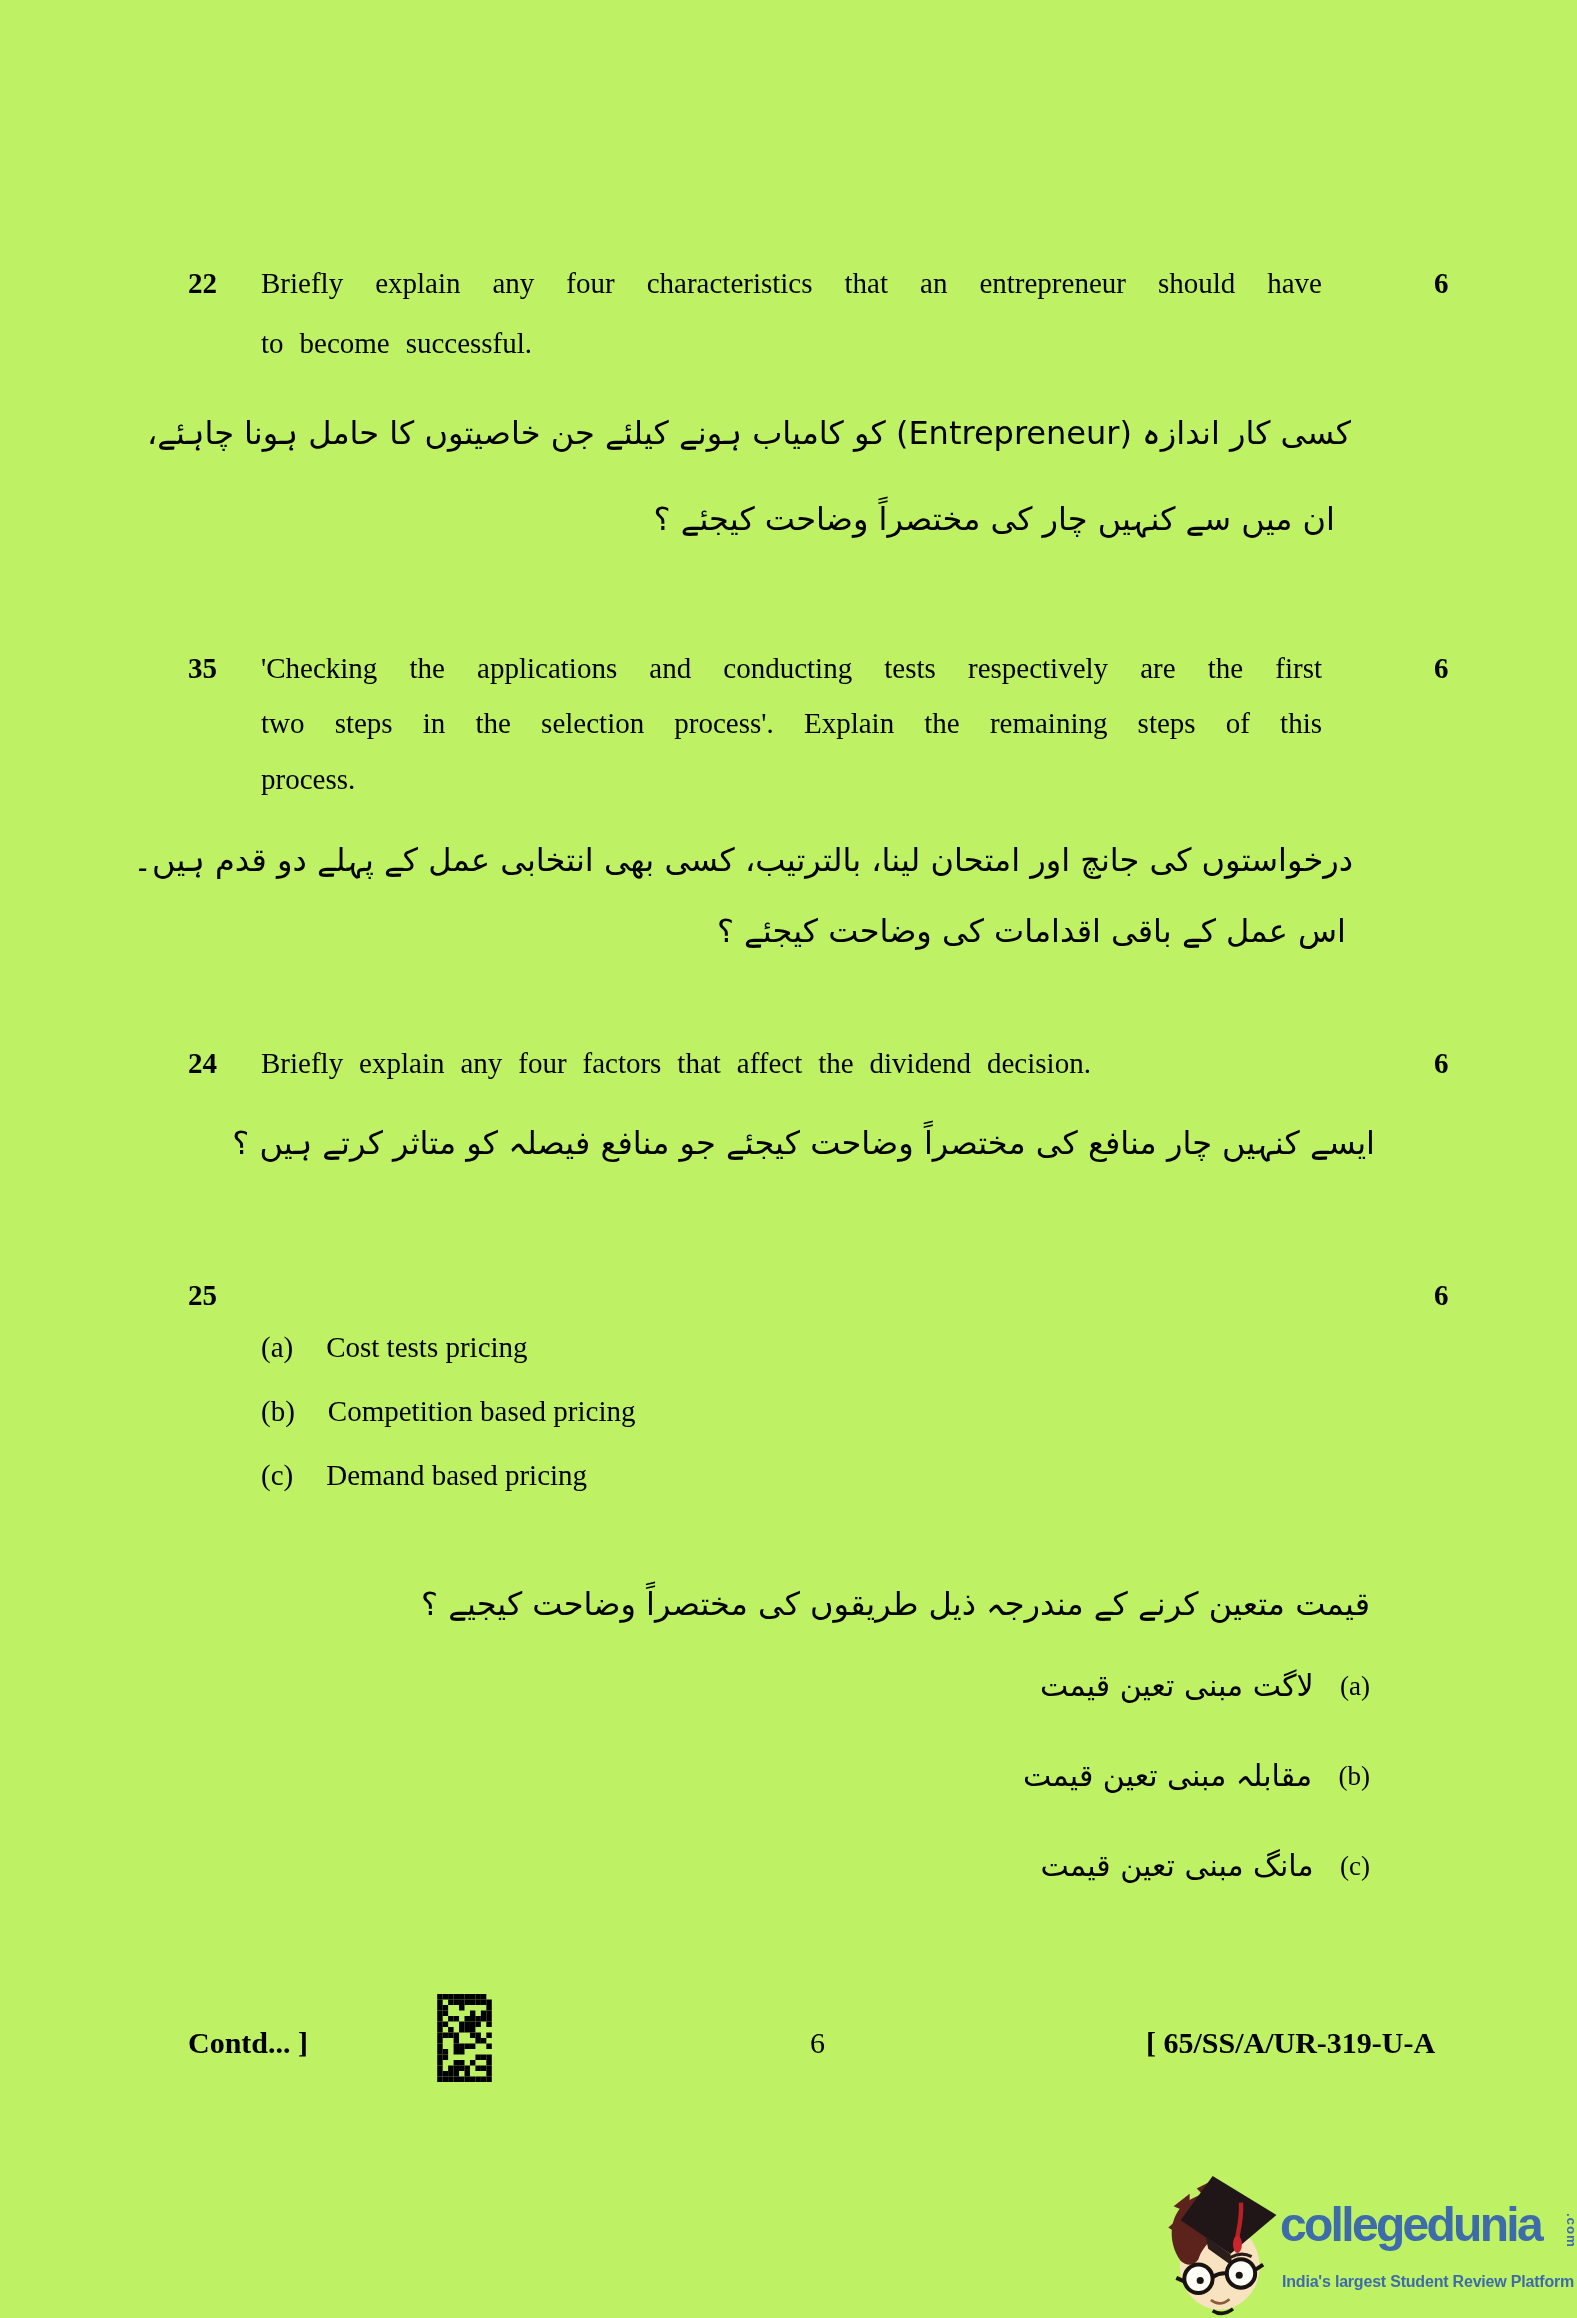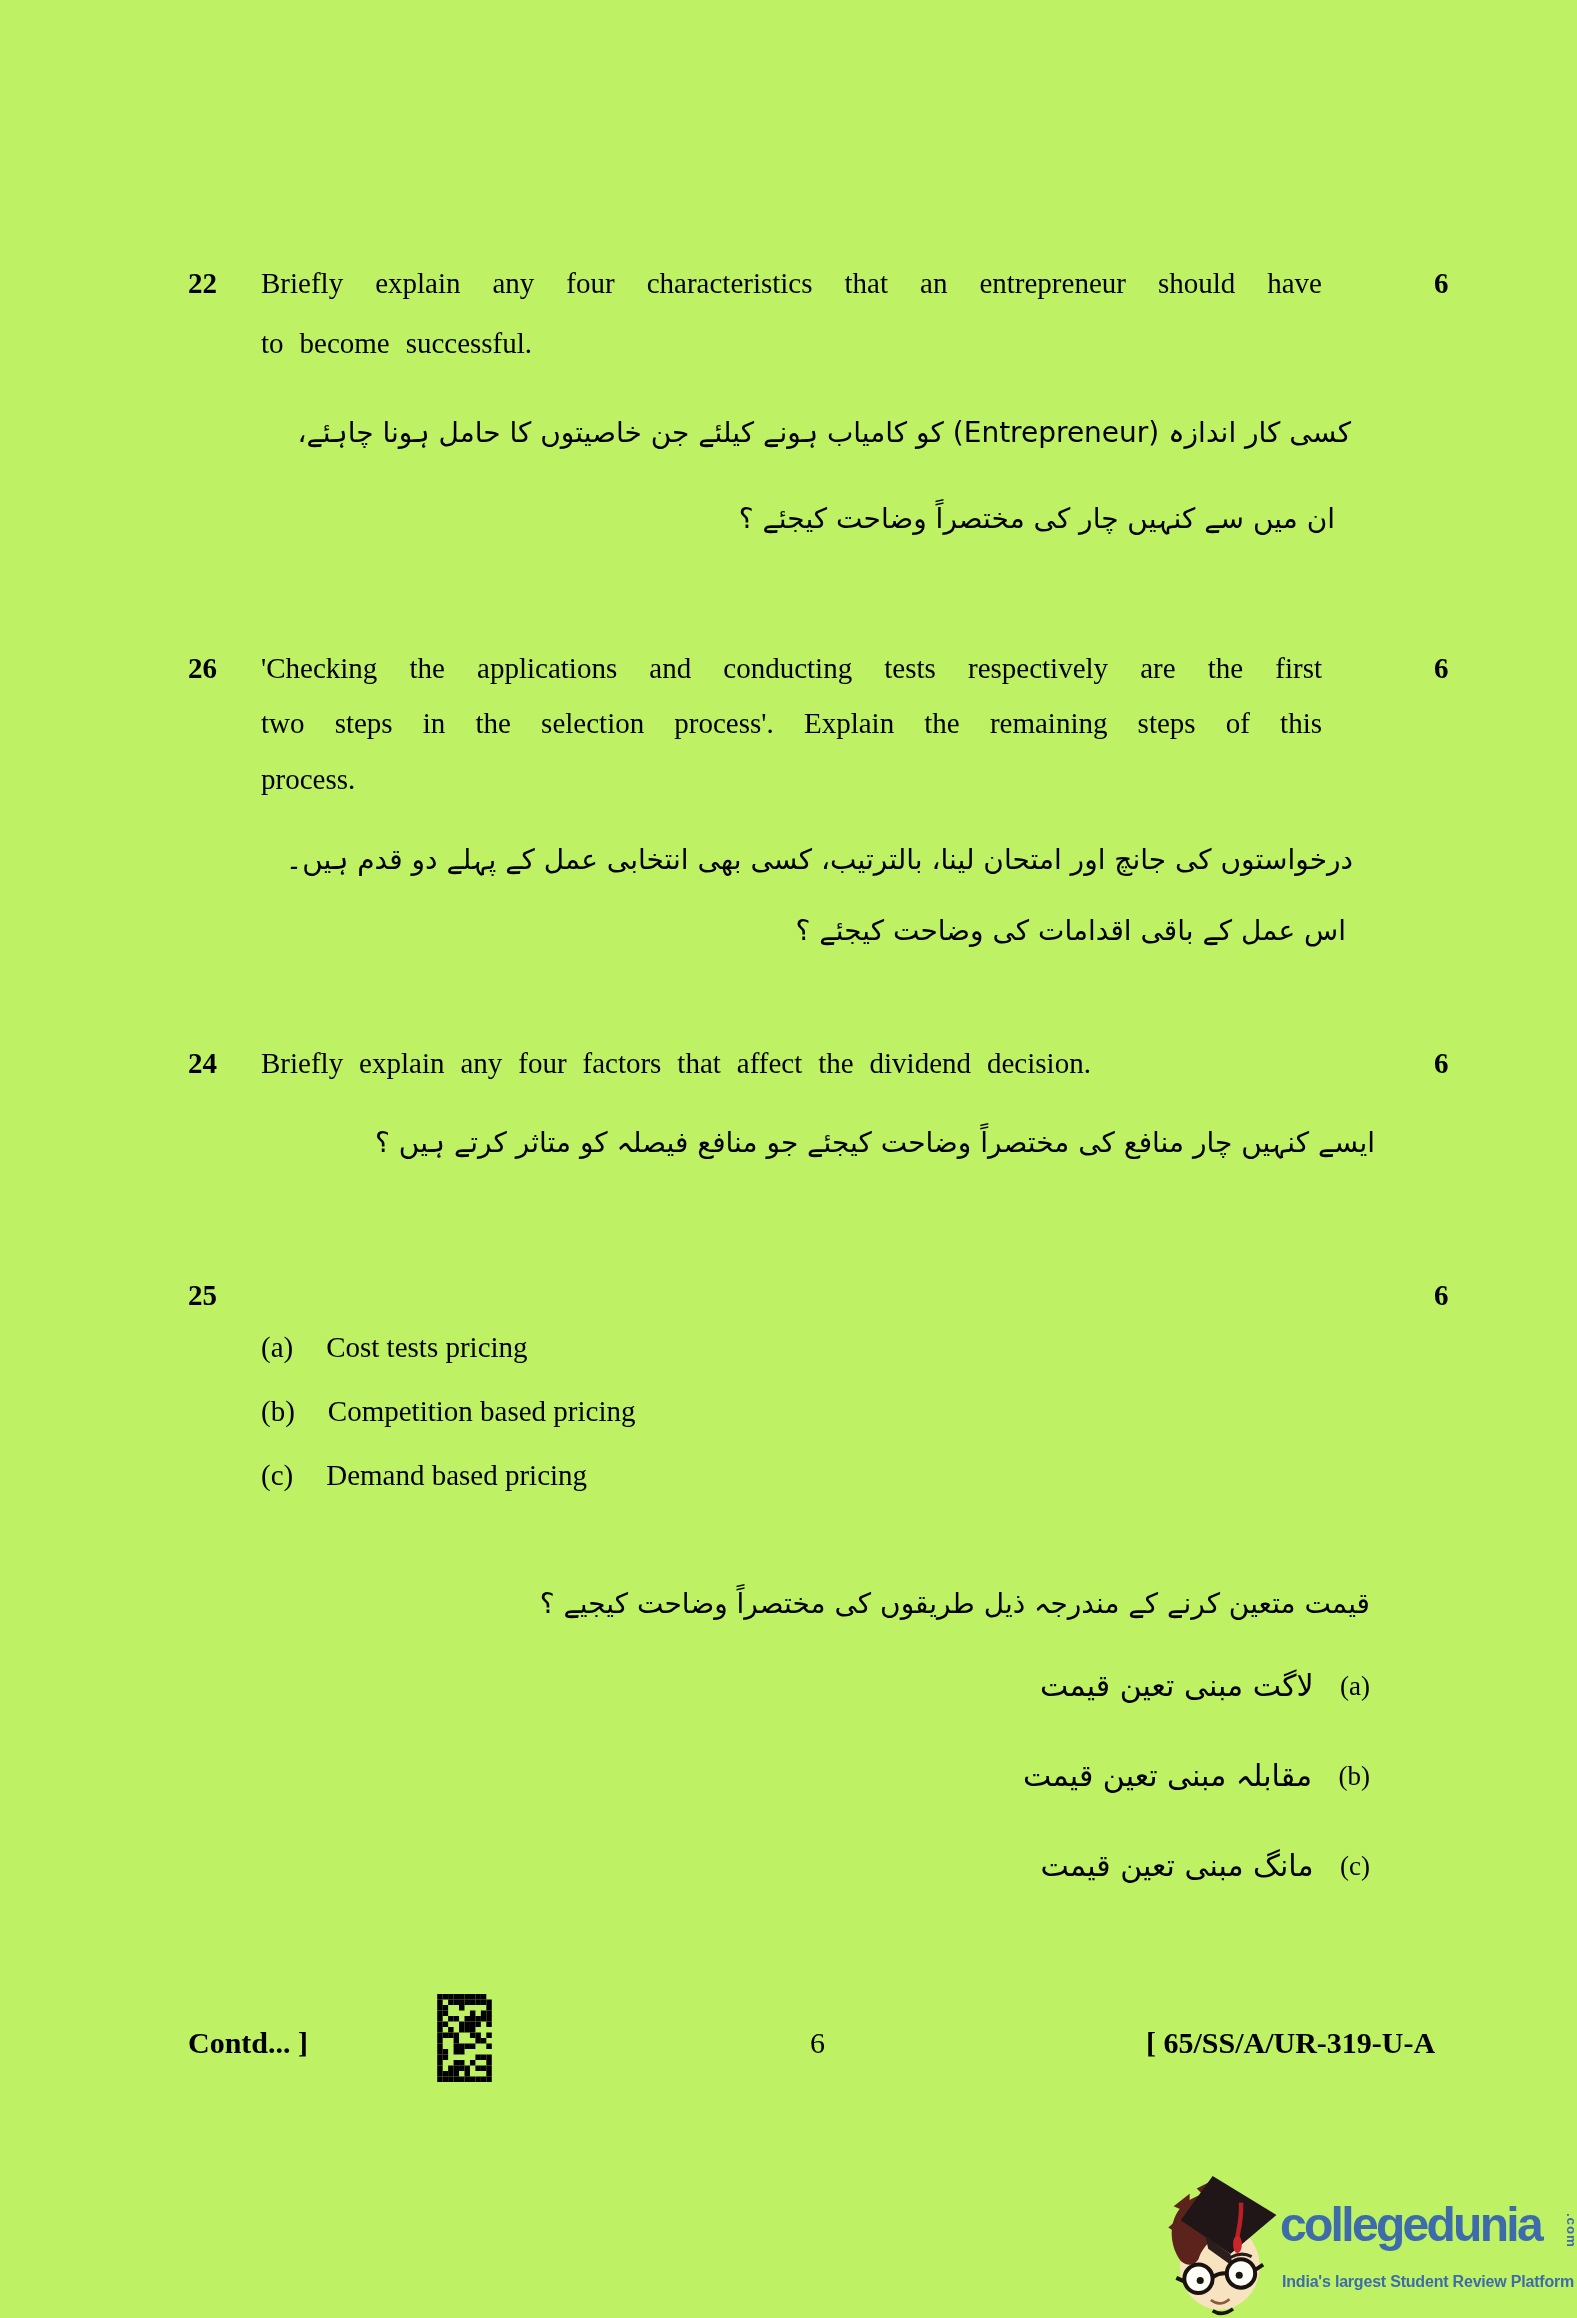--- a/index.html
+++ b/index.html
@@ -10,21 +10,21 @@
   }
   .abs{position:absolute;}
   
   .en{font-size:29px;line-height:37px;white-space:nowrap;}
   .qline{left:261px;width:1061px;white-space:normal;word-spacing:0.30em;}
   .jl{text-align:justify;text-align-last:justify;word-spacing:0.05em;}
   .qnum{left:188px;font-weight:bold;}
   .marks{left:1434px;font-weight:bold;}
   
   .ur{
-    direction:rtl;white-space:nowrap;font-size:28px;line-height:44px;
+    direction:rtl;white-space:nowrap;font-size:32px;line-height:44px;
     font-family:"DejaVu Sans",sans-serif;
   }
   .ur-row{display:flex;flex-direction:row-reverse;align-items:center;gap:26.5px;}
   .ur-row .opt-label{font-family:"Liberation Serif",serif;font-size:27px;}
   .ur-opt-text{font-size:30px;}
   
   .opt-row{left:261px;display:flex;gap:33px;}
   
   #q22-n,#q22-l1,#q22-m{top:265px;}
   #q22-l2{top:325px;}
@@ -76,21 +76,21 @@
 
 <div class="page">
 
   <div class="abs en qnum" id="q22-n">22</div>
   <div class="abs en qline jl" id="q22-l1">Briefly explain any four characteristics that an entrepreneur should have</div>
   <div class="abs en marks" id="q22-m">6</div>
   <div class="abs en qline" id="q22-l2">to become successful.</div>
   <div class="abs ur" id="q22-u1" dir="rtl">کسی کار اندازہ (Entrepreneur) کو کامیاب ہونے کیلئے جن خاصیتوں کا حامل ہونا چاہئے،</div>
   <div class="abs ur" id="q22-u2" dir="rtl">ان میں سے کنہیں چار کی مختصراً وضاحت کیجئے ؟</div>
 
-  <div class="abs en qnum" id="q23-n">26</div>
+  <div class="abs en qnum" id="q23-n">35</div>
   <div class="abs en qline jl" id="q23-l1">'Checking the applications and conducting tests respectively are the first</div>
   <div class="abs en marks" id="q23-m">6</div>
   <div class="abs en qline jl" id="q23-l2">two steps in the selection process'. Explain the remaining steps of this</div>
   <div class="abs ur" id="q23-u1" dir="rtl">درخواستوں کی جانچ اور امتحان لینا، بالترتیب، کسی بھی انتخابی عمل کے پہلے دو قدم ہیں۔</div>
   <div class="abs en qline" id="q23-l3">process.</div>
   <div class="abs ur" id="q23-u2" dir="rtl">اس عمل کے باقی اقدامات کی وضاحت کیجئے ؟</div>
 
   <div class="abs en qnum" id="q24-n">24</div>
   <div class="abs en qline" id="q24-l1">Briefly explain any four factors that affect the dividend decision.</div>
   <div class="abs en marks" id="q24-m">6</div>

